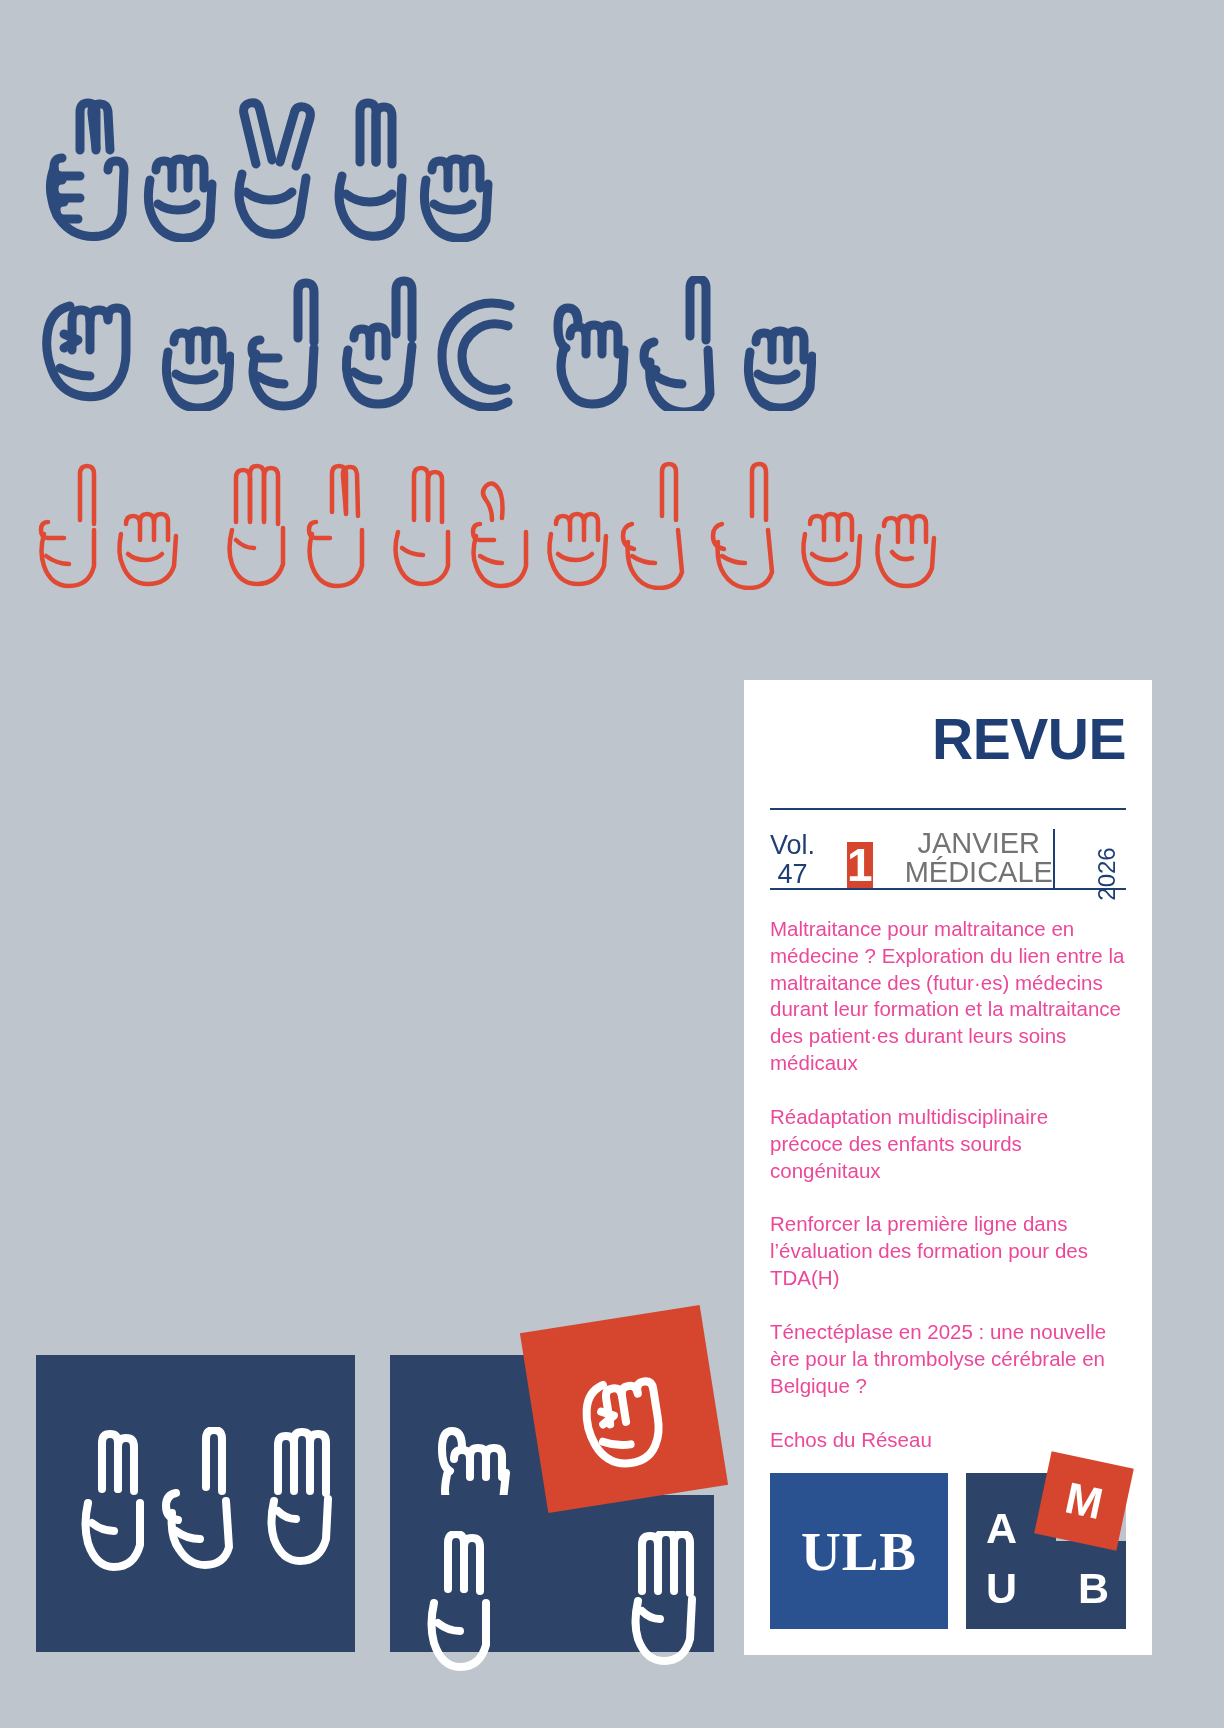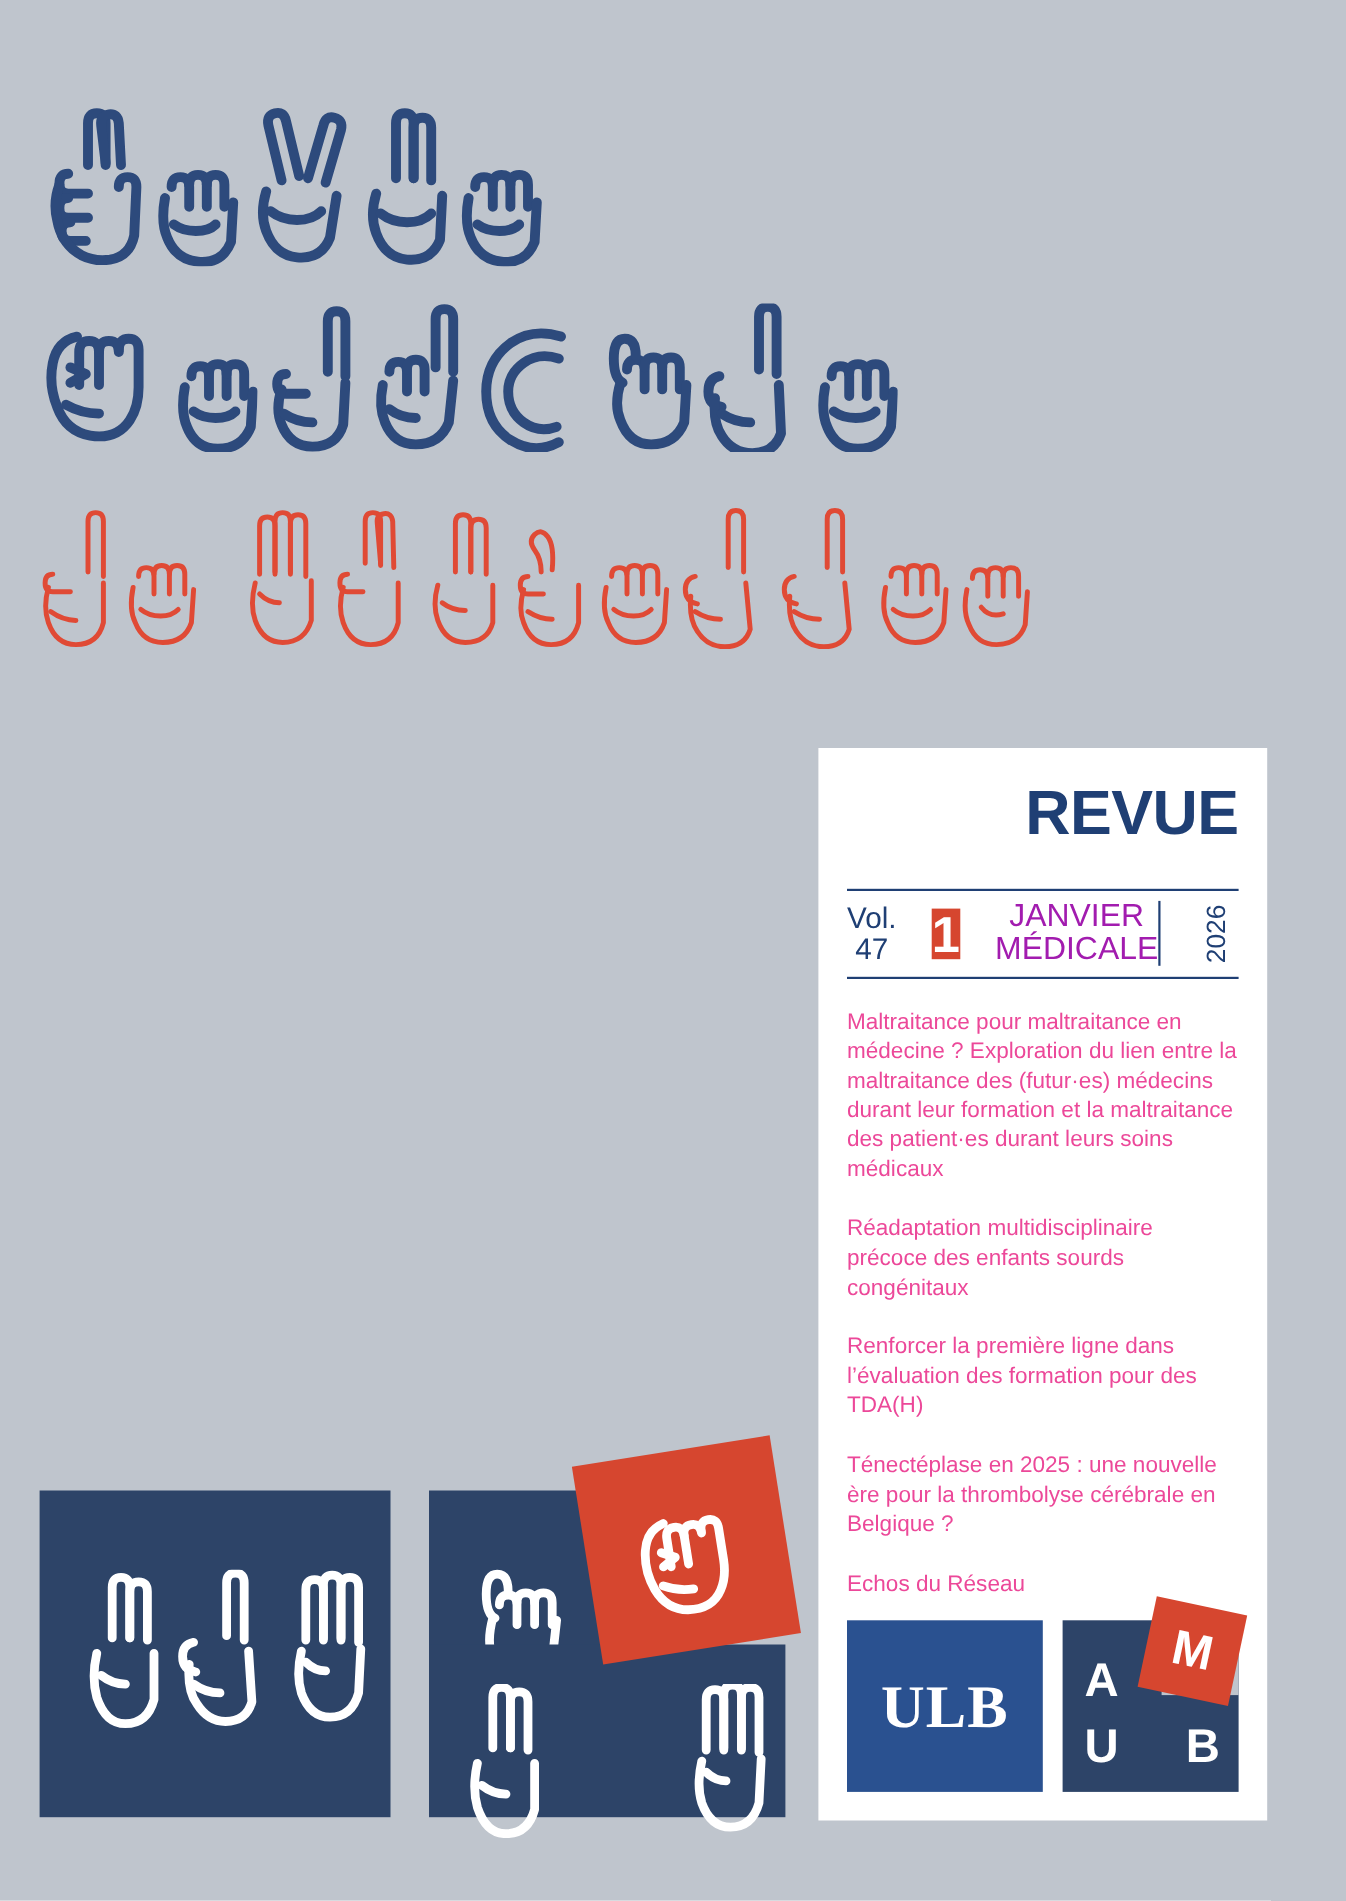--- a/index.html
+++ b/index.html
@@ -65,21 +65,21 @@
     margin-top: 4px;
   }
 
   
   #volume-bar {
     margin: 34px 26px 0 26px;
     border-top: 2px solid #1f3f74;
     border-bottom: 2px solid #1f3f74;
     height: 78px;
     display: flex;
-    align-items: center;
+    align-items: flex-end;
     gap: 32px;
   }
   #vol-block {
     width: 76px;
     display: flex;
     flex-direction: column;
     align-items: center;
     justify-content: center;
     color: #1f3f74;
     line-height: 1.05;
@@ -100,21 +100,21 @@
     font-weight: bold;
     line-height: 1;
   }
 
   #months-block {
     flex: 1;
     display: flex;
     flex-direction: column;
     align-items: center;
     justify-content: center;
-    color: #a21caf;
+    color: #737373;
     line-height: 1.02;
     border-right: 2px solid #1f3f74;
   }
   #month-1, #month-2 { font-size: 29px; }
 
   #year-block {
     width: 40px;
     display: flex;
     align-items: center;
     justify-content: center;

